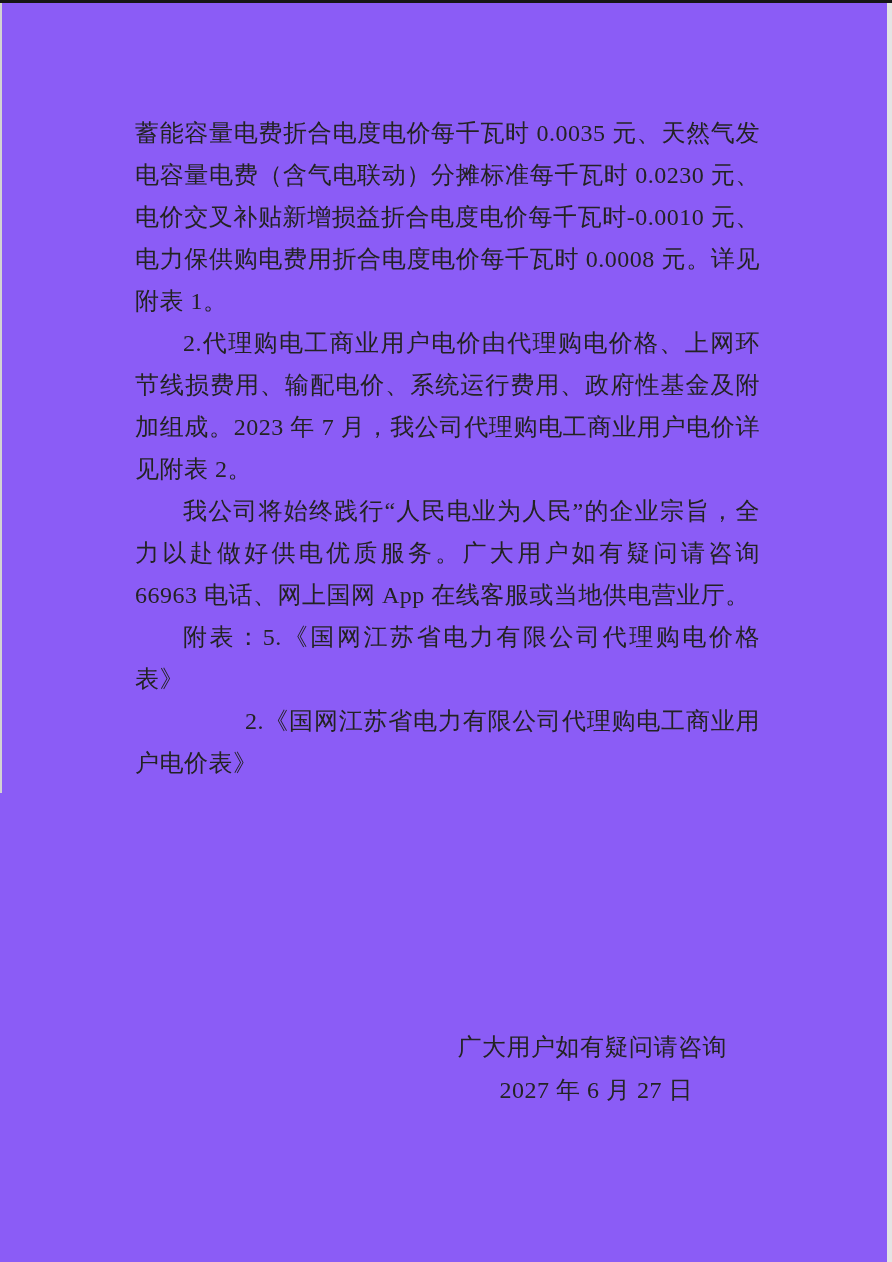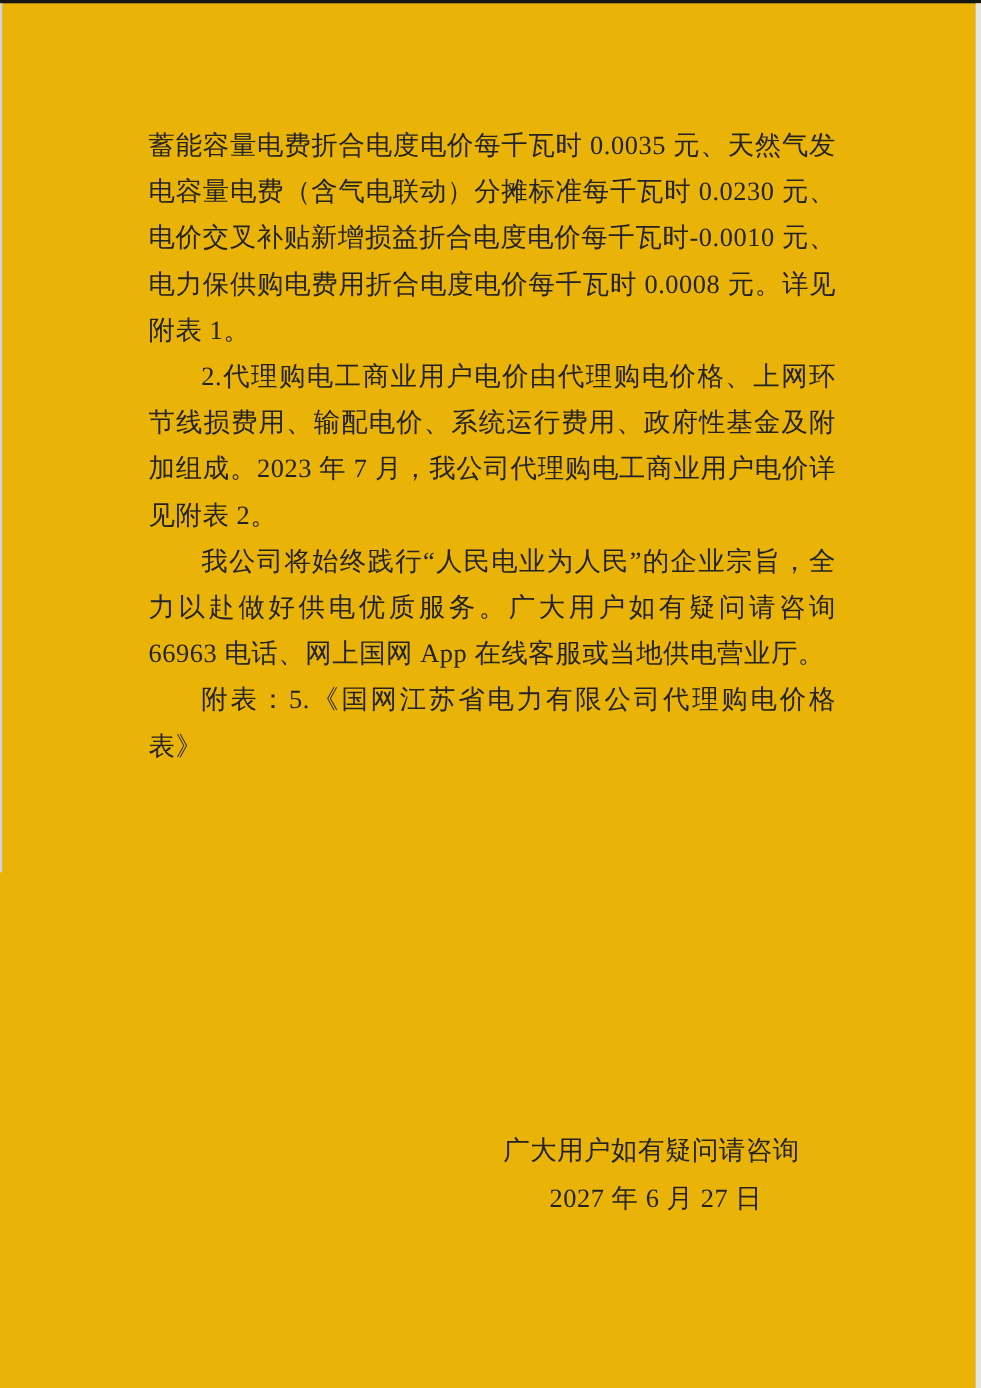--- a/index.html
+++ b/index.html
@@ -4,21 +4,21 @@
 <style>
   html, body {
     margin: 0;
     padding: 0;
     background: #e9e9e9;
   }
   .page {
     position: relative;
     width: 892px;
     height: 1262px;
-    background: #eab308;
+    background: #8b5cf6;
     overflow: hidden;
     font-family: "Liberation Serif", "DejaVu Serif", serif;
     color: #232323;
   }
   
   .edge-top {
     position: absolute;
     top: 0; left: 0;
     width: 892px; height: 3px;
     background: #161616;
@@ -87,18 +87,19 @@
 
   <div class="edge-top"></div>
   <div class="edge-left"></div>
   <div class="edge-right"></div>
 
   <div class="content">
     <p class="para no-indent">蓄能容量电费折合电度电价每千瓦时 0.0035 元、天然气发电容量电费（含气电联动）分摊标准每千瓦时 0.0230 元、电价交叉补贴新增损益折合电度电价每千瓦时-0.0010 元、电力保供购电费用折合电度电价每千瓦时 0.0008 元。详见附表 1。</p>
     <p class="para">2.代理购电工商业用户电价由代理购电价格、上网环节线损费用、输配电价、系统运行费用、政府性基金及附加组成。2023 年 7 月，我公司代理购电工商业用户电价详见附表 2。</p>
     <p class="para">我公司将始终践行“人民电业为人民”的企业宗旨，全力以赴做好供电优质服务。广大用户如有疑问请咨询 66963 电话、网上国网 App 在线客服或当地供电营业厅。</p>
     <p class="attach-line1">附表：5.《国网江苏省电力有限公司代理购电价格表》</p>
+    <p class="attach-line2">2.《国网江苏省电力有限公司代理购电工商业用户电价表》</p>
   </div>
 
   <div class="sig-company">广大用户如有疑问请咨询</div>
   <div class="sig-date">2027 年 6 月 27 日</div>
 
 </div>
 
 </body></html>

